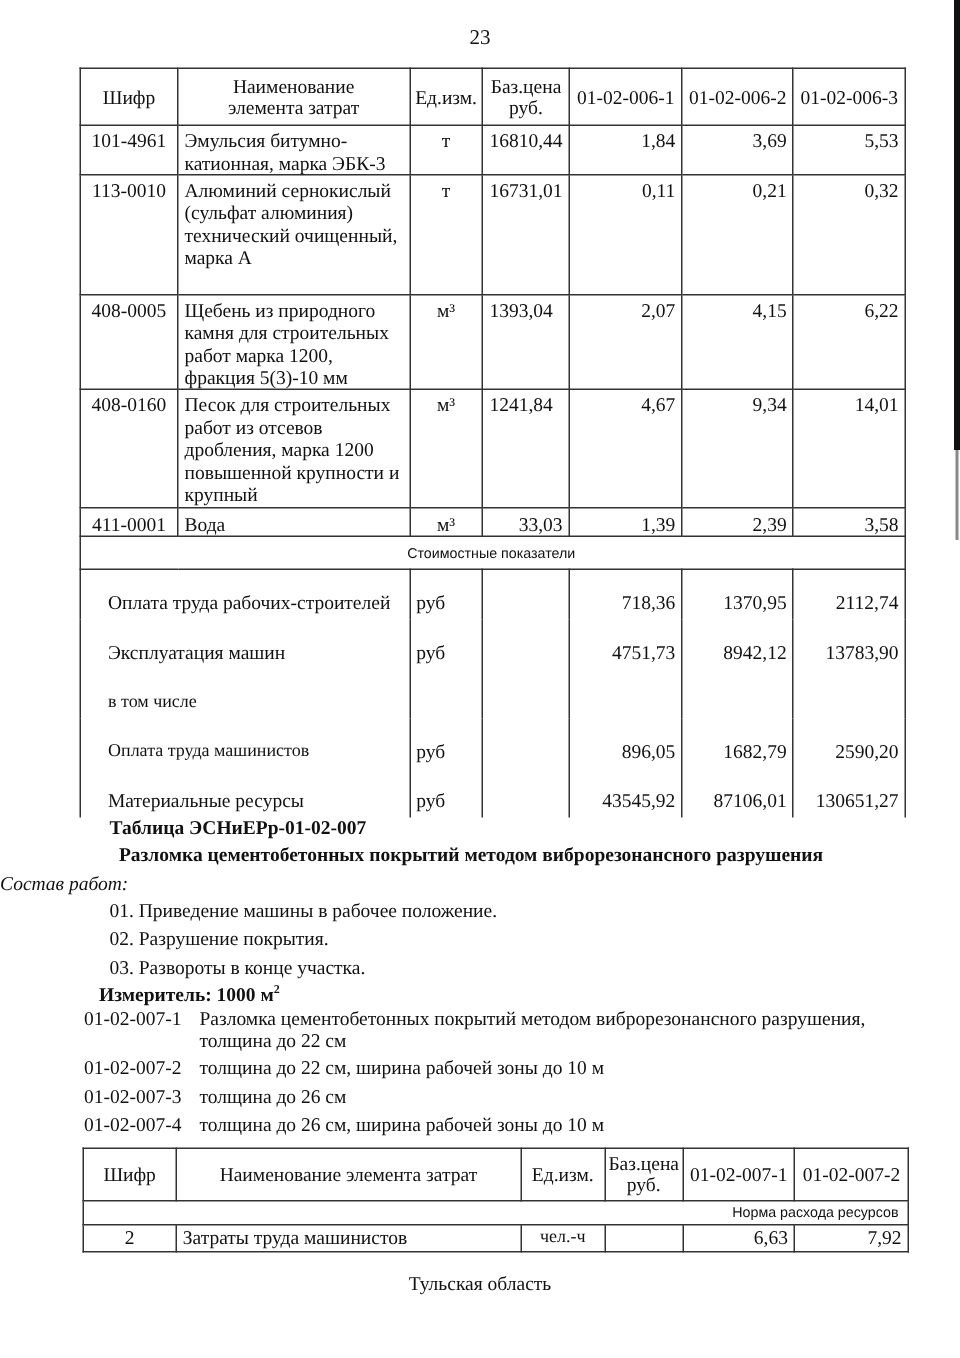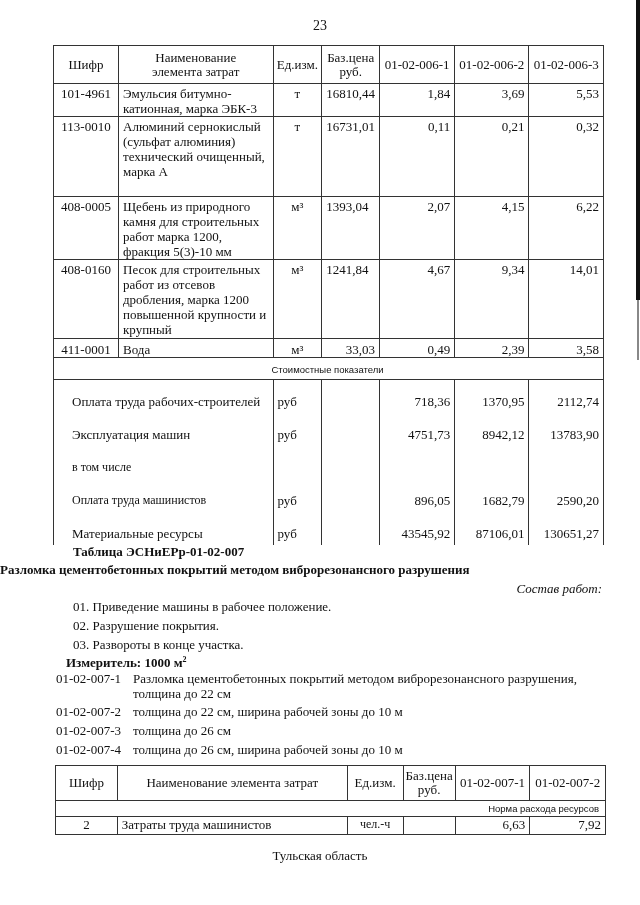--- a/index.html
+++ b/index.html
@@ -20,22 +20,22 @@
 
   #t1 { left:53px; top:45px; width:551px; }
   #t1 td { padding-top:2px; }
   #t1 .sum td { border-top:none; border-bottom:none; height:19px; padding-top:14px; padding-bottom:0; }
   #t1 .sum td.lbl { border-right:1px solid #333; border-left:1px solid #333; padding-left:18px; }
   #t1 .sum.last td { border-bottom:1px solid #333; }
   #t2 { left:55px; top:765px; width:551px; }
 
   .txt { font-size:13px; line-height:15px; white-space:nowrap; }
   .tbl-title { left:73px; top:544px; font-weight:bold; }
-  .heading { left:0; width:628px; top:562px; text-align:left; font-weight:bold; }
-  .sostav { left:0; width:602px; top:581px; text-align:right; font-style:italic; }
+  .heading { left:0; width:628px; top:562px; text-align:center; font-weight:bold; }
+  .sostav { left:0; width:602px; top:581px; text-align:left; font-style:italic; }
   .work { left:73px; }
   .meas { left:66px; top:655px; font-weight:bold; }
   .code { left:56px; }
   .desc { left:133px; }
   .footer { left:0; width:640px; top:848px; text-align:center; font-size:13px; }
   sup { font-size:8px; line-height:0; }
 </style>
 </head>
 <body>
 
@@ -100,21 +100,21 @@
         <td class="">1241,84</td>
         <td class="r">4,67</td>
         <td class="r">9,34</td>
         <td class="r">14,01</td>
       </tr>
       <tr style="height: 19px;">
         <td class="c" style="vertical-align: bottom;">411-0001</td>
         <td style="vertical-align: bottom;">Вода</td>
         <td class="c" style="vertical-align: bottom;">м³</td>
         <td class="r" style="vertical-align: bottom;">33,03</td>
-        <td class="r" style="vertical-align: bottom;">0,49</td>
+        <td class="r" style="vertical-align: bottom;">1,39</td>
         <td class="r" style="vertical-align: bottom;">2,39</td>
         <td class="r" style="vertical-align: bottom;">3,58</td>
       </tr>
       <tr style="height: 22px;">
         <td colspan="7" class="band" style="vertical-align: middle; text-align: center;">Стоимостные показатели</td>
       </tr>
       <tr class="sum">
         <td colspan="2" class="lbl b">Оплата труда рабочих-строителей</td>
         <td class="b" style="border-left: 1px solid rgb(51, 51, 51); border-right: 1px solid rgb(51, 51, 51);">руб</td>
         <td style="border-right: 1px solid rgb(51, 51, 51);"></td>

